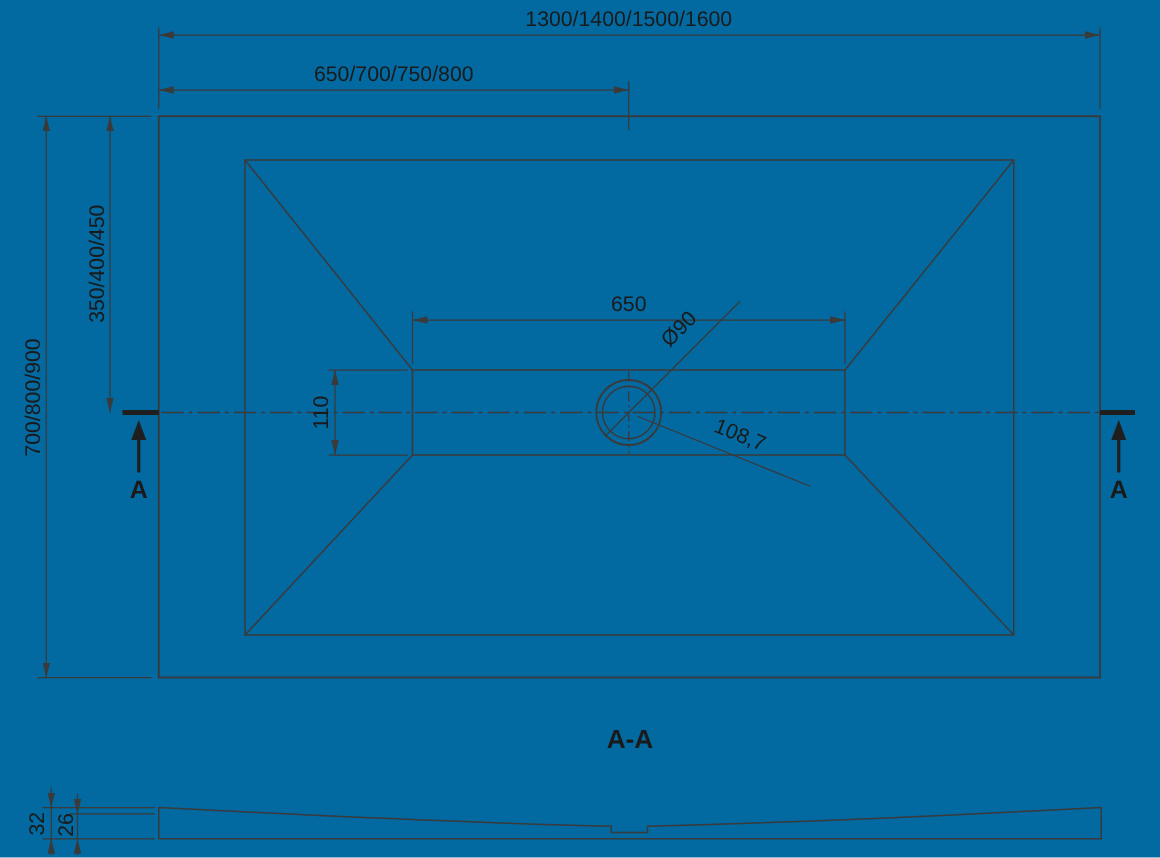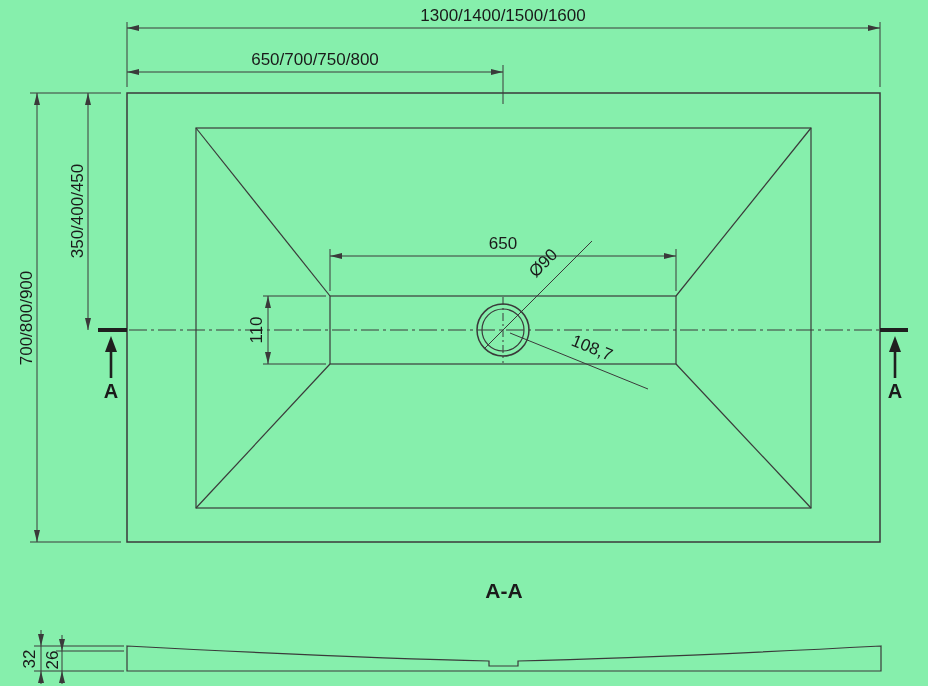--- a/index.html
+++ b/index.html
@@ -1,19 +1,19 @@
 <!DOCTYPE html>
 <html><head>
 <meta charset="utf-8">
 <style>
   html, body { margin: 0; padding: 0; background: #ffffff; }
   .page {
     width: 928px;
     height: 686px;
-    background: #86efac;
+    background: #0369a1;
     position: relative;
     overflow: hidden;
   }
   svg { display: block; }
   
   .obj   { stroke: #3a3a3a; stroke-width: 1.5; fill: none; }
   .obj2  { stroke: #3a3a3a; stroke-width: 1.2; fill: none; }
   .dimln { stroke: #3a3a3a; stroke-width: 1;   fill: none; }
   .ext   { stroke: #3a3a3a; stroke-width: 1;   fill: none; }
   .cl    { stroke: #3a3a3a; stroke-width: 1.1; fill: none; stroke-dasharray: 18 4 3 4; }

